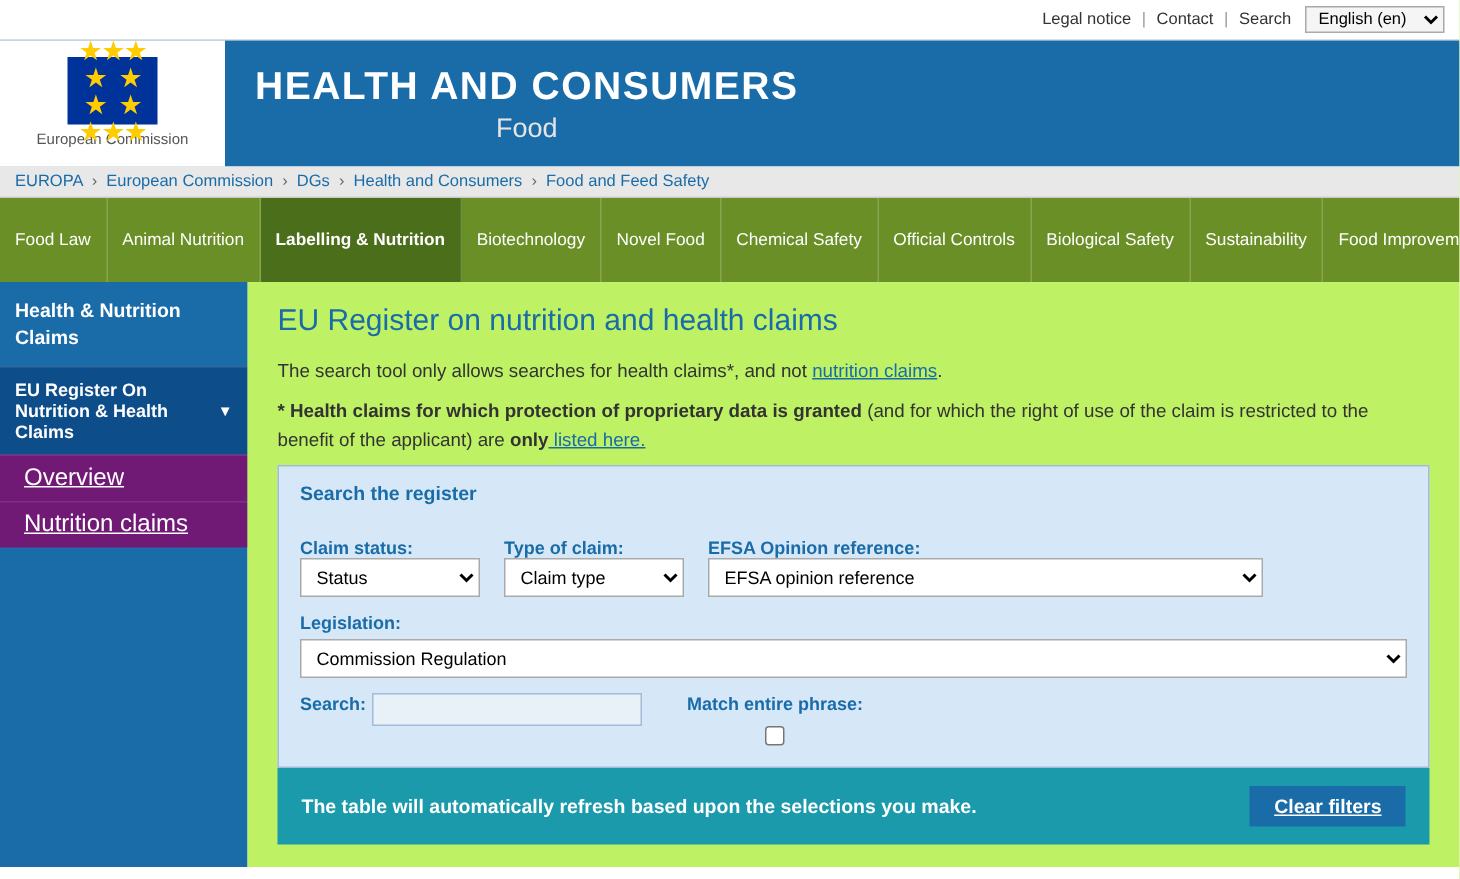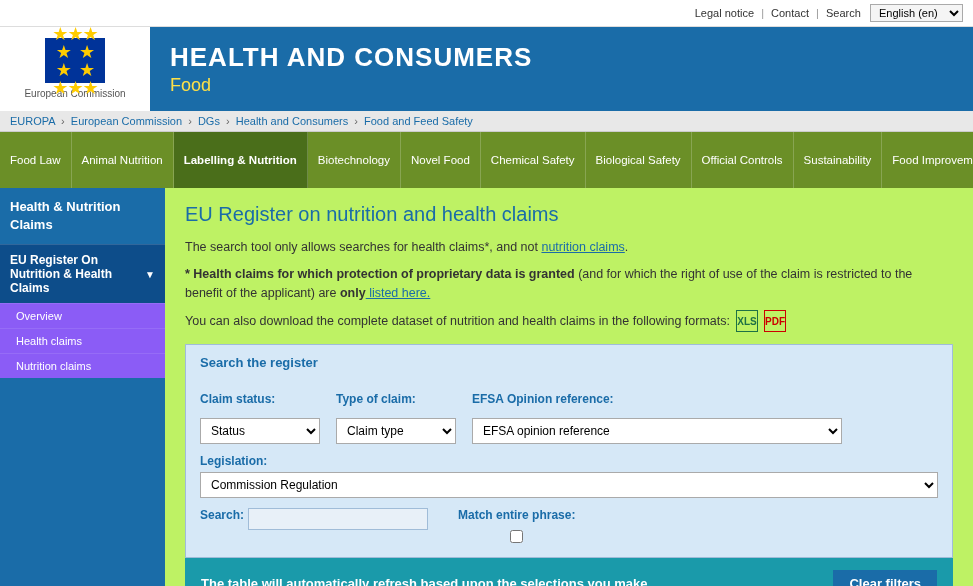--- a/index.html
+++ b/index.html
@@ -77,24 +77,25 @@
       justify-content: center;
     }
     .header-main-title {
       color: #fff;
       font-size: 26px;
       font-weight: bold;
       letter-spacing: 1px;
       text-transform: uppercase;
     }
     .header-subtitle {
-      color: #fde047;
+      color: #e5e5e5;
       font-size: 18px;
       font-weight: normal;
       margin-top: 2px;
+      text-align: center;
     }
 
     
     .breadcrumb {
       background: #e8e8e8;
       padding: 4px 10px;
       font-size: 11px;
       color: #333;
       border-bottom: 1px solid #ccc;
     }
@@ -147,26 +148,27 @@
       font-size: 12px;
       font-weight: bold;
       cursor: pointer;
       display: flex;
       align-items: center;
       justify-content: space-between;
       border-top: 1px solid rgba(255,255,255,0.15);
     }
     .sidebar-item.active { background: #0d4d8a; }
     .sidebar-sub {
-      background: #8b5cf6;
+      background: #701a75;
       color: #fff;
       padding: 6px 16px;
-      font-size: 11px;
+      font-size: 16px;
       cursor: pointer;
       border-top: 1px solid rgba(255,255,255,0.1);
+      text-decoration: underline;
     }
     .sidebar-chevron {
       font-size: 10px;
       margin-left: 4px;
     }
 
     
     .main-content {
       flex: 1;
       background: #bef264;
@@ -219,21 +221,21 @@
     }
     .search-row {
       display: flex;
       gap: 16px;
       margin-bottom: 10px;
       flex-wrap: wrap;
     }
     .search-field {
       display: flex;
       flex-direction: column;
-      gap: 12px;
+      gap: 0;
     }
     .search-field label {
       font-size: 12px;
       font-weight: bold;
       color: #1a6ca8;
     }
     .search-field select {
       font-size: 12px;
       padding: 4px 6px;
       border: 1px solid #aaa;
@@ -367,53 +369,47 @@
   <a href="#">Food and Feed Safety</a>
 </div>
 
 <div class="nav-tabs">
   <div class="nav-tab">Food Law</div>
   <div class="nav-tab">Animal Nutrition</div>
   <div class="nav-tab active">Labelling &amp; Nutrition</div>
   <div class="nav-tab">Biotechnology</div>
   <div class="nav-tab">Novel Food</div>
   <div class="nav-tab">Chemical Safety</div>
+  <div class="nav-tab">Official Controls</div>
   <div class="nav-tab">Biological Safety</div>
-  <div class="nav-tab">Official Controls</div>
   <div class="nav-tab">Sustainability</div>
   <div class="nav-tab">Food Improvement Agents</div>
 </div>
 
 <div class="content-wrapper">
 
   <div class="sidebar">
     <div class="sidebar-heading">Health &amp; Nutrition Claims</div>
     <div class="sidebar-item active">
       <span>EU Register On Nutrition &amp; Health Claims</span>
       <span class="sidebar-chevron">▼</span>
     </div>
     <div class="sidebar-sub">Overview</div>
-    <div class="sidebar-sub">Health claims</div>
     <div class="sidebar-sub">Nutrition claims</div>
   </div>
 
   <div class="main-content">
     <h1 class="page-title">EU Register on nutrition and health claims</h1>
 
     <p class="info-text">
       <span>The search tool only allows searches for health claims*, and not </span><a href="#">nutrition claims</a><span>.</span>
     </p>
     <p class="info-text">
       <strong>* Health claims for which protection of proprietary data is granted</strong><span> (and for which the right of use of the claim is restricted to the benefit of the applicant) are </span><strong>only</strong><a href="#"> listed here.</a>
     </p>
-    <div class="download-row">
-      <span>You can also download the complete dataset of nutrition and health claims in the following formats:</span>
-      <span class="download-icon excel-icon" title="Download Excel">XLS</span>
-      <span class="download-icon pdf-icon" title="Download PDF">PDF</span>
-    </div>
 
     <div class="search-box">
       <div class="search-box-title">Search the register</div>
 
       <div class="search-row">
         <div class="search-field">
           <label>Claim status:</label>
           <select>
             <option>Status</option>
           </select>

